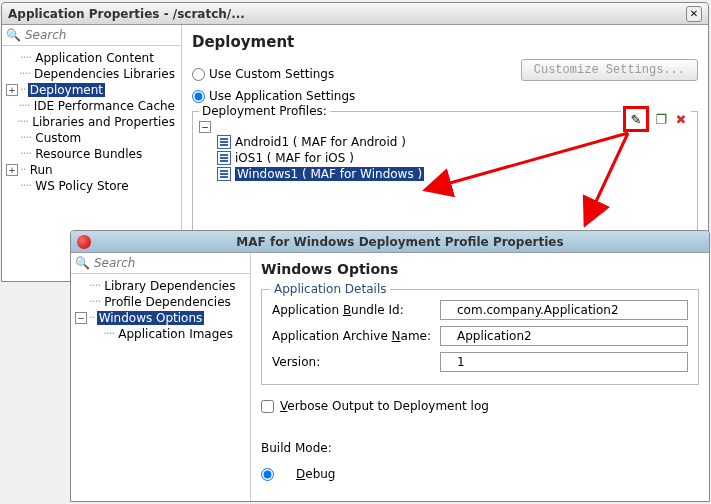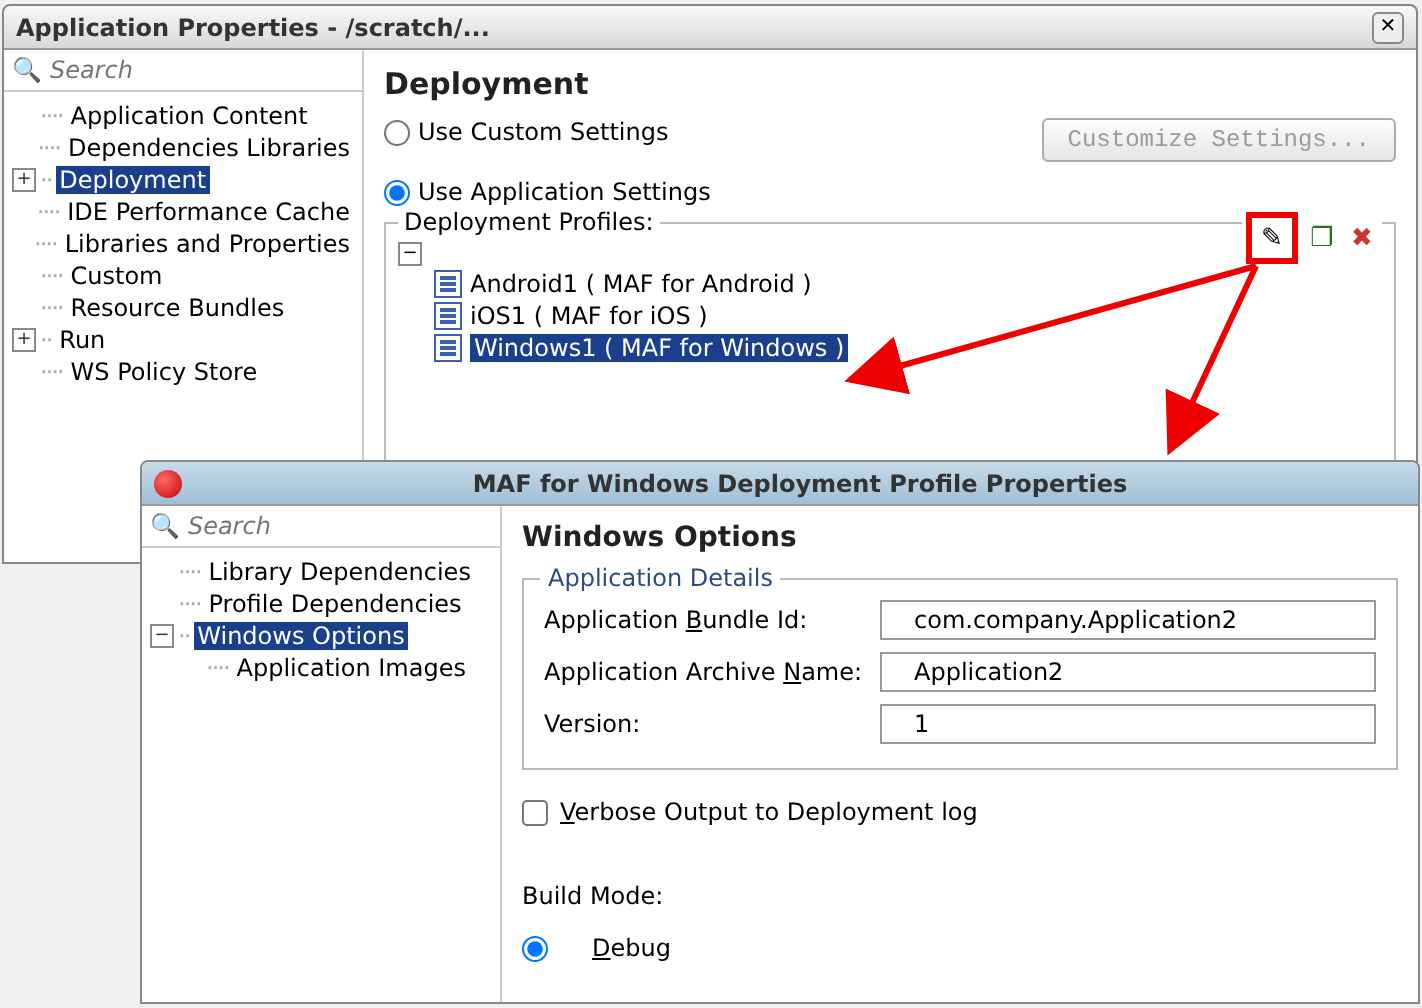--- a/index.html
+++ b/index.html
@@ -22,21 +22,21 @@
 .tree .node { display: flex; align-items: center; padding: 1px 2px; white-space: nowrap; gap: 2px; }
 .tree .toggle { width: 12px; height: 12px; border: 1px solid #888; display: inline-flex; align-items: center; justify-content: center; font-size: 9px; line-height: 1; color: #333; background: #fff; }
 .tree .toggle.blank { border: none; background: transparent; }
 .tree .dots { color: #aaa; letter-spacing: -1px; }
 .tree .label { padding: 0 2px; }
 .tree .node.selected .label { background: #1a3f8b; color: #fff; }
 .tree .indent1 { padding-left: 16px; }
 
 .main { flex: 1; padding: 8px 10px; display: flex; flex-direction: column; gap: 8px; }
 .main h2 { font-size: 15px; font-weight: bold; color: #222; }
-.radio-row { display: flex; align-items: flex-start; justify-content: space-between; }
+.radio-row { display: flex; align-items: flex-end; justify-content: space-between; }
 .radio-row label { display: flex; align-items: center; gap: 4px; }
 .radio-row input[type=radio] { margin: 0; }
 .btn { background: linear-gradient(#fdfdfd,#e5e5e5); border: 1px solid #aaa; border-radius: 3px; padding: 3px 12px; cursor: pointer; }
 .btn[disabled] { color: #9a9a9a; cursor: default; font-family: Liberation Mono, monospace; }
 
 .profiles-group { border: 1px solid #bbb; flex: 1; display: flex; flex-direction: column; position: relative; }
 .profiles-group .legend { position: absolute; top: -8px; left: 6px; background: #fff; padding: 0 3px; }
 .profiles-toolbar { position: absolute; top: -6px; right: 6px; display: flex; gap: 4px; align-items: center; background: #fff; padding: 0 2px; }
 .tool-icon { width: 16px; height: 16px; display: flex; align-items: center; justify-content: center; font-size: 13px; cursor: pointer; }
 .edit-highlight { border: 3px solid #e00; padding: 2px; }

